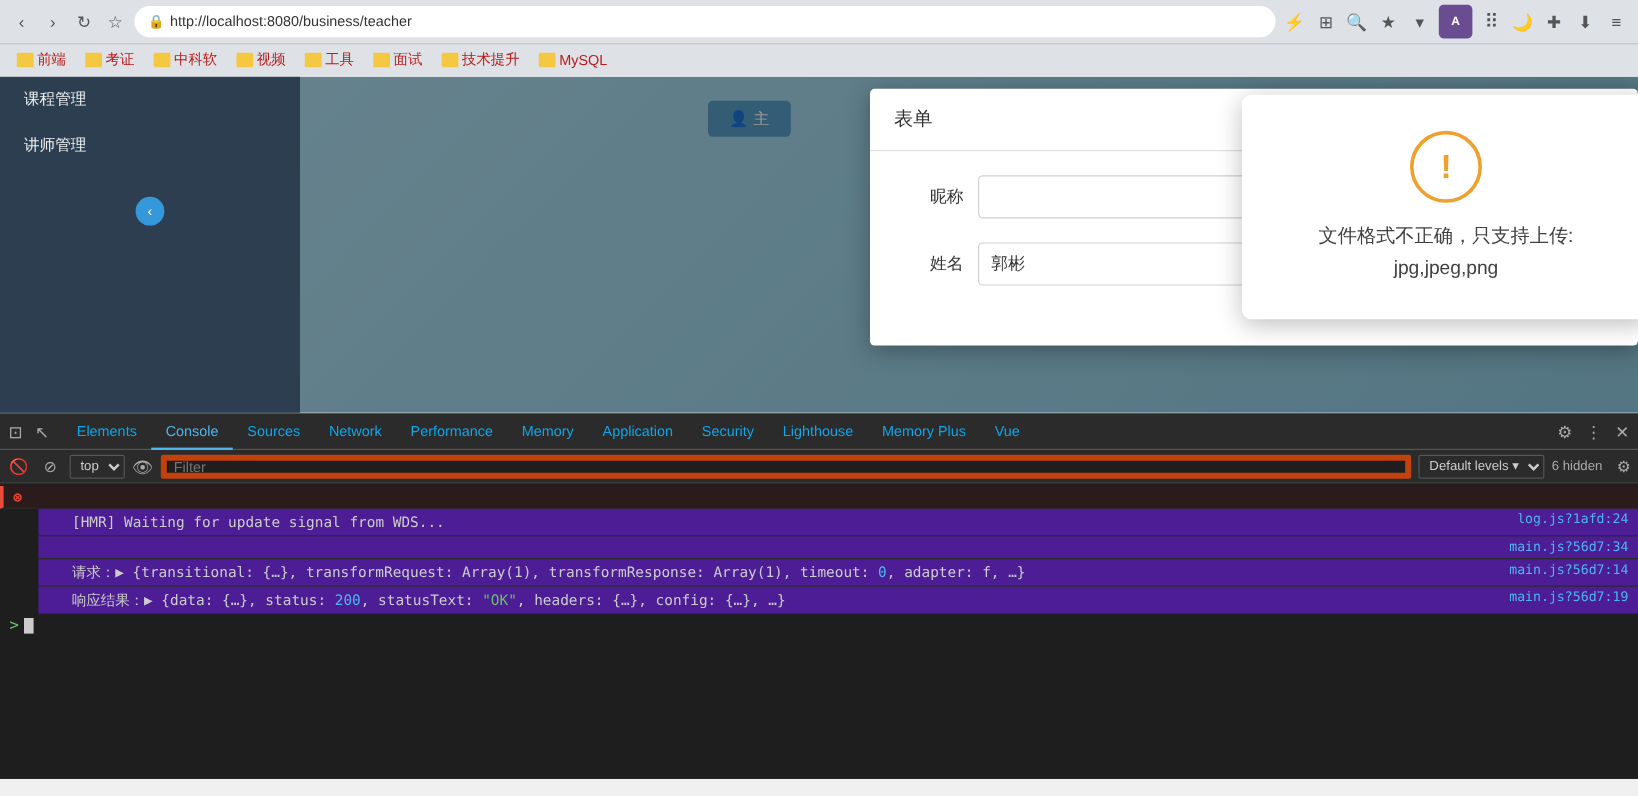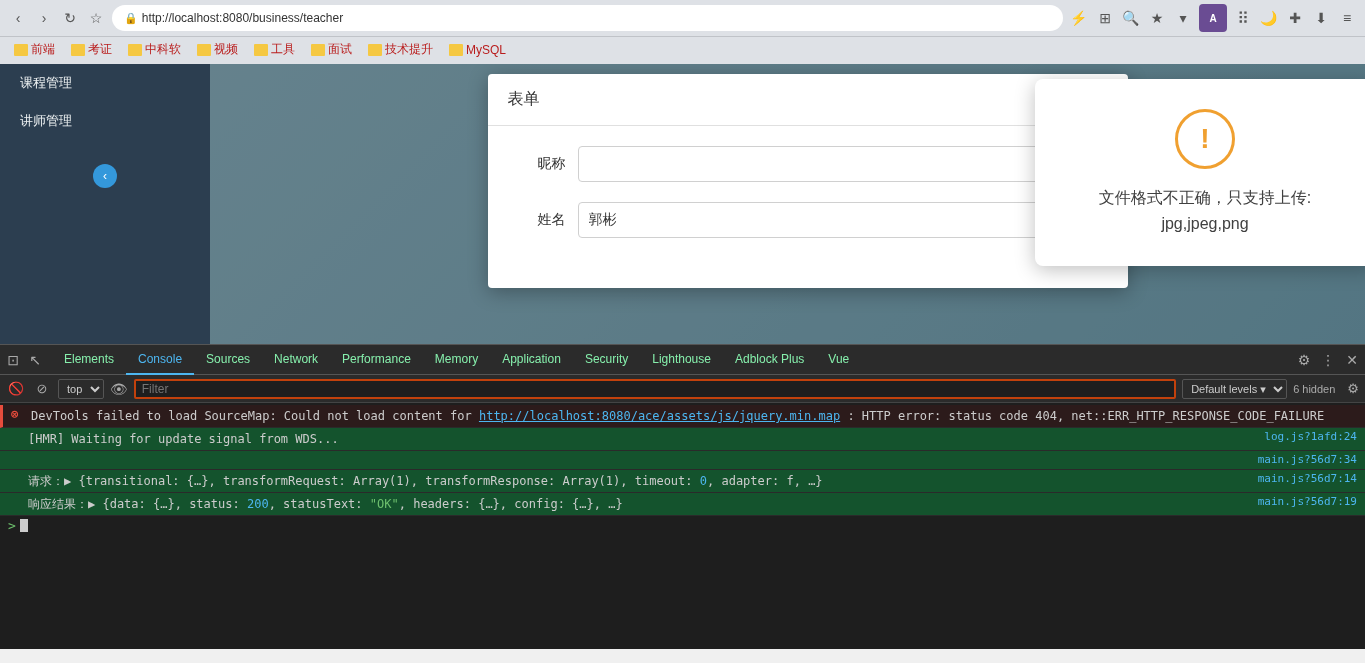--- a/index.html
+++ b/index.html
@@ -13,69 +13,69 @@
 
     
     .bookmarks-bar { background: #dee1e6; padding: 2px 8px 4px; display: flex; gap: 4px; align-items: center; border-top: 1px solid #c0c3c8; }
     .bookmark-item { display: flex; align-items: center; gap: 3px; padding: 2px 6px; border-radius: 3px; cursor: pointer; font-size: 12px; color: #b91c1c; }
     .bookmark-folder { width: 14px; height: 12px; background: #f5c842; border-radius: 1px; display: inline-block; }
 
     
     .page-wrapper { display: flex; width: 100%; height: 280px; position: relative; }
 
     
-    .sidebar { width: 210px; background: #2c3e50; color: white; padding: 0; flex-shrink: 0; height: 100%; }
+    .sidebar { width: 250px; background: #2c3e50; color: white; padding: 0; flex-shrink: 0; height: 100%; }
     .sidebar-toggle { width: 24px; height: 24px; background: #3498db; border-radius: 50%; display: flex; align-items: center; justify-content: center; cursor: pointer; color: white; font-size: 12px; margin: 8px auto; }
 
     
     .page-content { flex: 1; background: #ecf0f1; position: relative; overflow: hidden; }
     .teacher-image-area { width: 100%; height: 280px; background: linear-gradient(135deg, #a8d8ea 0%, #8bc4d9 100%); display: flex; align-items: center; justify-content: center; position: relative; }
 
     
-    .modal-overlay { position: absolute; top: 0; left: 0; right: 0; bottom: 0; background: rgba(0,0,0,0.4); display: flex; align-items: flex-start; justify-content: center; z-index: 100; }
+    .modal-overlay { position: absolute; top: 0; left: 0; right: 0; bottom: 0; background: rgba(0,0,0,0.4); display: flex; align-items: flex-start; justify-content: flex-end; z-index: 100; }
     .modal { background: white; border-radius: 4px; width: 640px; margin-top: 10px; margin-left: 40px; box-shadow: 0 4px 20px rgba(0,0,0,0.3); }
     .modal-header { padding: 15px 20px; border-bottom: 1px solid #e0e0e0; display: flex; justify-content: space-between; align-items: center; }
     .modal-title { font-size: 16px; color: #333; font-weight: normal; }
     .modal-close { width: 20px; height: 20px; cursor: pointer; font-size: 16px; color: #999; display: flex; align-items: center; justify-content: center; }
     .modal-body { padding: 20px 30px 30px; }
     .form-row { display: flex; align-items: center; margin-bottom: 20px; }
     .form-label { width: 60px; text-align: right; color: #333; font-size: 14px; padding-right: 12px; flex-shrink: 0; }
     .form-input { flex: 1; height: 36px; border: 1px solid #d0d0d0; border-radius: 4px; padding: 0 10px; font-size: 14px; color: #333; outline: none; }
     .upload-btn { display: flex; align-items: center; gap: 6px; padding: 8px 16px; border: 1px solid #d0d0d0; border-radius: 4px; background: white; cursor: pointer; font-size: 13px; color: #333; }
     .upload-icon { font-size: 14px; color: #666; }
 
     
     .alert-popup { position: absolute; top: 15px; right: -10px; width: 340px; background: white; border-radius: 8px; box-shadow: 0 4px 20px rgba(0,0,0,0.25); padding: 30px 20px; display: flex; flex-direction: column; align-items: center; justify-content: center; z-index: 200; }
     .alert-icon-circle { width: 60px; height: 60px; border-radius: 50%; border: 3px solid #f0a030; display: flex; align-items: center; justify-content: center; margin-bottom: 16px; }
     .alert-icon-text { font-size: 28px; color: #f0a030; font-weight: bold; }
     .alert-message { font-size: 16px; color: #404040; text-align: center; line-height: 1.6; }
 
     
     .devtools { width: 100%; height: 305px; background: #1e1e1e; border-top: 1px solid #555; display: flex; flex-direction: column; }
     .devtools-tabs { display: flex; align-items: center; background: #2b2b2b; border-bottom: 1px solid #555; height: 30px; padding: 0 4px; }
-    .devtools-tab { padding: 0 12px; height: 30px; display: flex; align-items: center; font-size: 12px; color: #86efac; cursor: pointer; border-bottom: 2px solid transparent; }
+    .devtools-tab { padding: 0 12px; height: 30px; display: flex; align-items: center; font-size: 12px; color: #0ea5e9; cursor: pointer; border-bottom: 2px solid transparent; }
     .devtools-tab.active { color: #4db6f0; border-bottom-color: #4db6f0; }
     .devtools-toolbar-right { margin-left: auto; display: flex; gap: 6px; color: #aaa; align-items: center; }
     .devtools-toolbar-icon { width: 18px; height: 18px; display: flex; align-items: center; justify-content: center; cursor: pointer; font-size: 14px; color: #aaa; }
 
     
     .console-toolbar { display: flex; align-items: center; background: #2b2b2b; border-bottom: 1px solid #444; height: 28px; padding: 0 6px; gap: 6px; }
     .console-icon-btn { width: 20px; height: 20px; display: flex; align-items: center; justify-content: center; cursor: pointer; color: #aaa; font-size: 13px; border-radius: 2px; }
     .top-select { background: #2b2b2b; border: 1px solid #555; color: #ccc; padding: 1px 4px; font-size: 11px; height: 20px; border-radius: 2px; cursor: pointer; }
     .eye-icon { font-size: 14px; color: #aaa; cursor: pointer; }
-    .filter-input { flex: 1; background: #1e1e1e; border: 2px solid #c2410c; color: #ccc; padding: 2px 6px; font-size: 12px; height: 20px; outline: none; border-radius: 2px; }
+    .filter-input { flex: 1; background: #1e1e1e; border: 5px solid #c2410c; color: #ccc; padding: 2px 6px; font-size: 12px; height: 20px; outline: none; border-radius: 2px; }
     .default-levels { background: #2b2b2b; border: 1px solid #555; color: #ccc; padding: 1px 4px; font-size: 11px; height: 20px; border-radius: 2px; cursor: pointer; }
     .hidden-badge { margin-left: auto; font-size: 11px; color: #aaa; text-align: right; }
     .settings-cog { font-size: 13px; color: #aaa; cursor: pointer; margin-left: 6px; }
 
     
     .console-output { flex: 1; overflow-y: auto; background: #1e1e1e; padding: 2px 0; }
     .console-line { display: flex; align-items: flex-start; padding: 2px 8px; min-height: 18px; border-bottom: 1px solid #2a2a2a; font-size: 12px; font-family: 'Consolas', 'Monaco', monospace; }
     .console-line.error { background: #2c1b1b; border-left: 3px solid #e74c3c; }
-    .console-line.info { background: #14532d; }
+    .console-line.info { background: #4c1d95; margin-left: 32px; }
     .console-line-icon { width: 16px; flex-shrink: 0; margin-right: 4px; }
     .error-icon { color: #e74c3c; font-weight: bold; }
     .console-text { color: #ccc; flex: 1; word-break: break-all; line-height: 1.5; }
     .console-text a { color: #4db6f0; text-decoration: underline; cursor: pointer; }
     .console-text .blue { color: #4db6f0; }
     .console-text .green { color: #6dbf6d; }
     .console-line-file { color: #4db6f0; margin-left: auto; flex-shrink: 0; font-size: 11px; cursor: pointer; padding-left: 20px; }
     .prompt-line { display: flex; align-items: center; padding: 2px 8px; background: #1e1e1e; }
     .prompt-arrow { color: #6dbf6d; margin-right: 4px; font-family: monospace; }
     .prompt-cursor { width: 8px; height: 13px; background: #ccc; display: inline-block; vertical-align: middle; }
@@ -244,21 +244,21 @@
     <div class="devtools-tab">
       <span>Application</span>
     </div>
     <div class="devtools-tab">
       <span>Security</span>
     </div>
     <div class="devtools-tab">
       <span>Lighthouse</span>
     </div>
     <div class="devtools-tab">
-      <span>Adblock Plus</span>
+      <span>Memory Plus</span>
     </div>
     <div class="devtools-tab">
       <span>Vue</span>
     </div>
     <div class="devtools-toolbar-right">
       <div class="devtools-toolbar-icon">⚙</div>
       <div class="devtools-toolbar-icon">⋮</div>
       <div class="devtools-toolbar-icon">✕</div>
     </div>
   </div>
@@ -275,25 +275,20 @@
       <option>Default levels ▾</option>
     </select>
     <span class="hidden-badge">6 hidden</span>
     <span class="settings-cog">⚙</span>
   </div>
 
   <div class="console-output">
 
     <div class="console-line error">
       <span class="console-line-icon error-icon">⊗</span>
-      <span class="console-text">
-        DevTools failed to load SourceMap: Could not load content for 
-        <a href="#">http://localhost:8080/ace/assets/js/jquery.min.map</a>
-        : HTTP error: status code 404, net::ERR_HTTP_RESPONSE_CODE_FAILURE
-      </span>
     </div>
 
     <div class="console-line info">
       <span class="console-line-icon">&nbsp;</span>
       <span class="console-text">[HMR] Waiting for update signal from WDS...</span>
       <span class="console-line-file">log.js?1afd:24</span>
     </div>
 
     <div class="console-line info">
       <span class="console-line-icon">&nbsp;</span>

